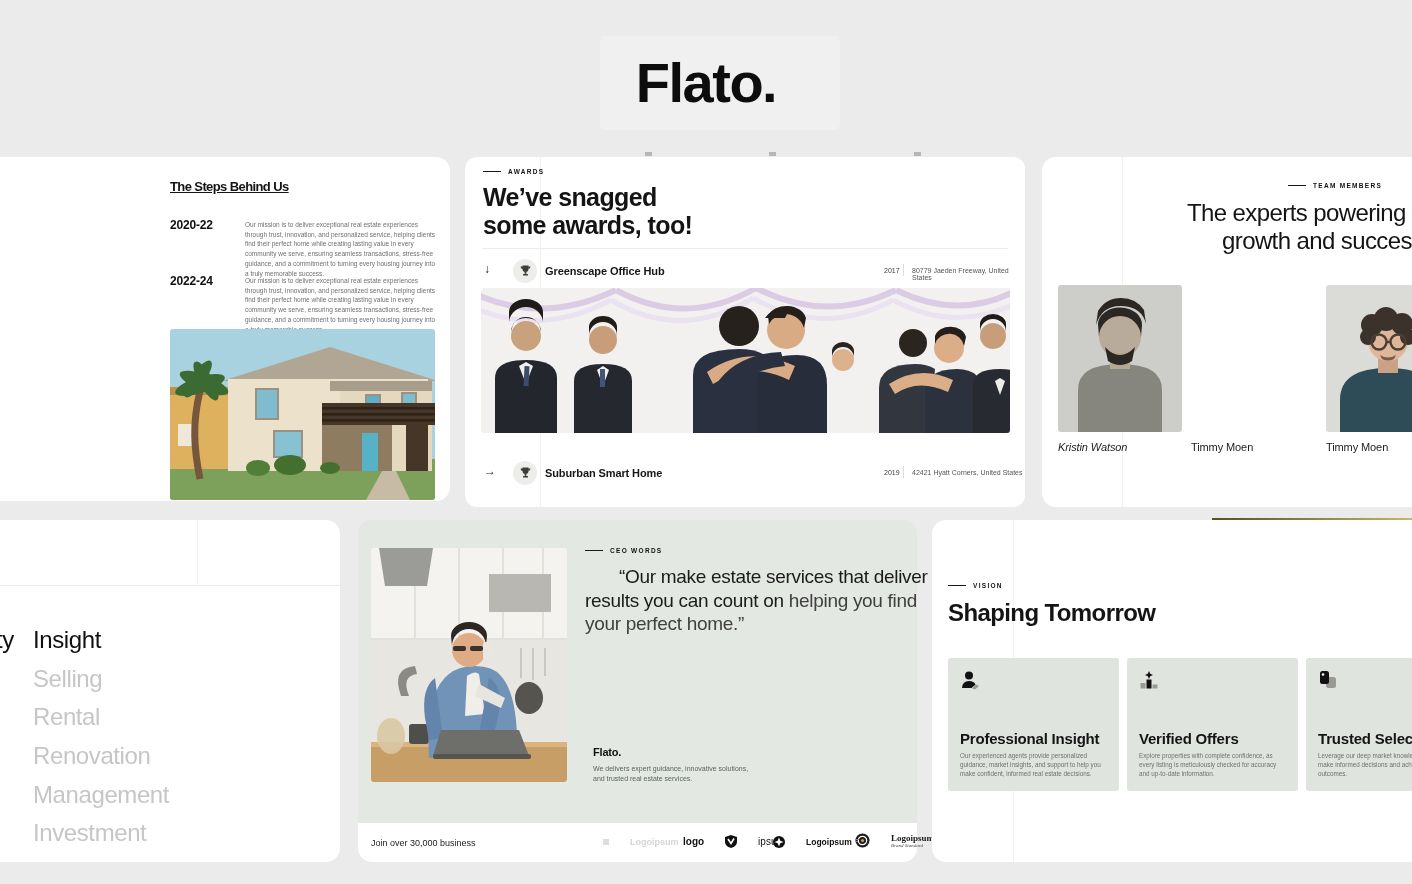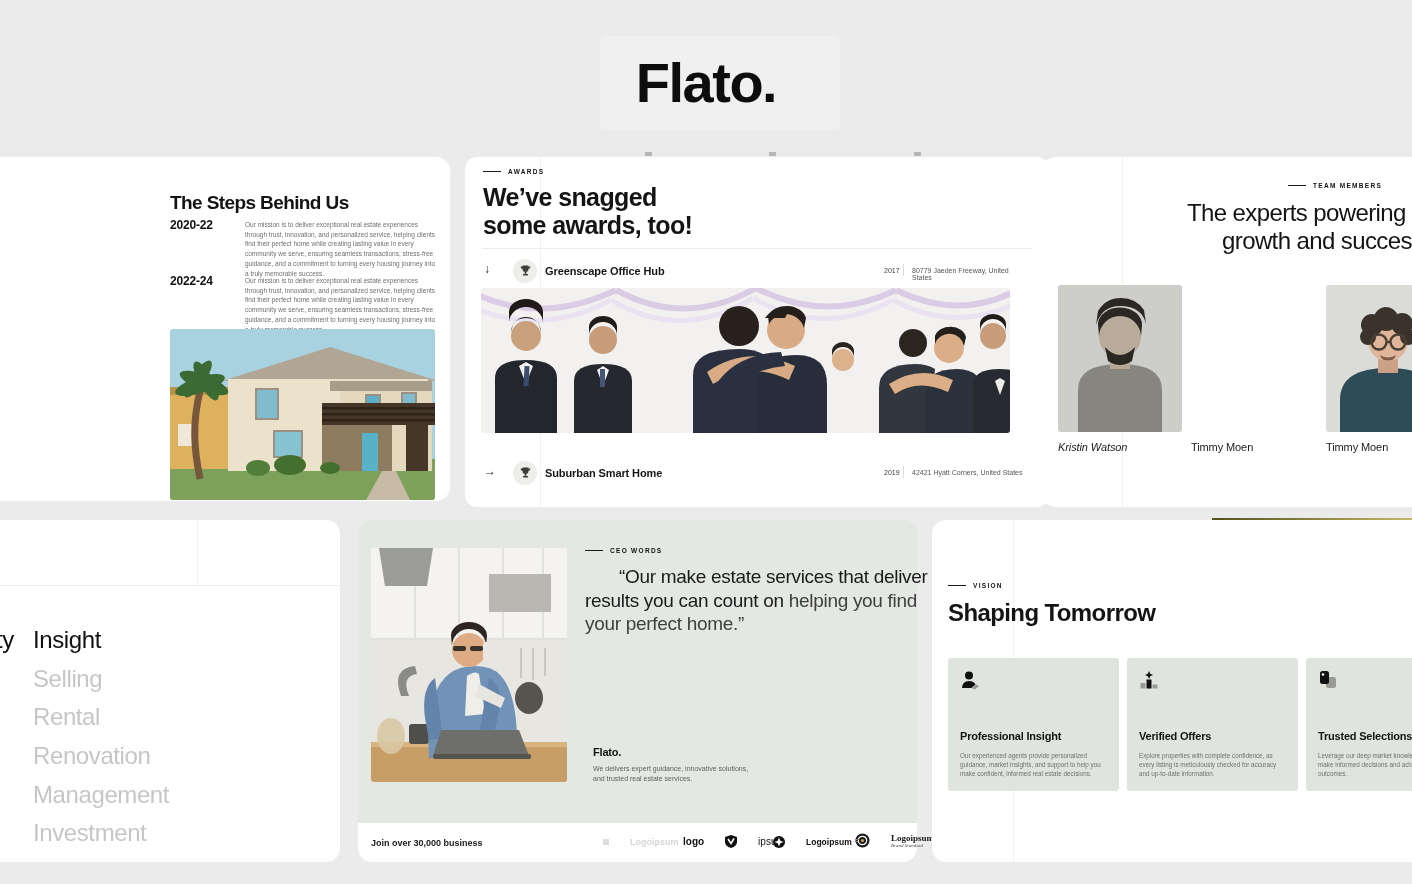--- a/index.html
+++ b/index.html
@@ -24,21 +24,21 @@
   .vsep{position:absolute;width:1px;height:12px;background:#dcdcda;}
   .photo{position:absolute;border-radius:3px;overflow:hidden;}
   .photo svg{display:block;}
   .member-name{font-size:11px;color:#1c1c1c;letter-spacing:-0.1px;}
   .menu-item{position:absolute;font-size:24px;letter-spacing:-0.4px;color:#c6c6c6;cursor:pointer;white-space:nowrap;}
   .menu-item.active{color:#101010;font-weight:500;}
   .quote-line{font-size:19px;line-height:23.5px;font-weight:500;letter-spacing:-0.3px;white-space:nowrap;}
   .q-black{color:#1b1b1b;}
   .q-gray{color:#404040;}
   .feature{position:absolute;background:#e0e4df;border-radius:3px;top:138px;height:133px;width:171px;}
-  .feature .f-title{position:absolute;left:12px;top:72px;font-size:11px;font-weight:600;letter-spacing:-0.2px;color:#141414;}
+  .feature .f-title{position:absolute;left:12px;top:72px;font-size:15px;font-weight:600;letter-spacing:-0.2px;color:#141414;}
   .feature .f-desc{position:absolute;left:12px;top:93px;width:146px;font-size:6.3px;line-height:9px;color:#6c726b;}
   .mark{position:absolute;width:7px;height:4px;background:#9a9a9a;opacity:.65;top:152px;}
   .in-badge{position:absolute;top:6px;right:6px;width:16px;height:16px;background:#fdfdfd;border-radius:3px;
             display:flex;align-items:center;justify-content:center;font-size:8px;font-weight:700;color:#8c8c8c;cursor:pointer;}
   .logo-item{position:absolute;display:flex;align-items:center;gap:21px;}
   .logo-txt-bold{font-size:10px;font-weight:800;color:#111;}
   .logo-txt{font-size:10px;color:#111;}
   .logo-faded{font-size:9px;font-weight:700;color:#d5d5d3;}
   .logo3-txt{font-size:8.5px;font-weight:700;color:#111;}
   .logo4-stack{display:flex;flex-direction:column;line-height:1;}
@@ -51,21 +51,21 @@
 <div class="page">
 
   <div class="abs" style="left:600px;top:36px;width:240px;height:94px;background:#f0f0f0;border-radius:6px;"></div>
   <div class="abs" style="left:0;top:50px;width:1412px;text-align:center;font-size:56px;font-weight:700;letter-spacing:-1.5px;color:#0d0d0d;">Flato.</div>
 
   <div class="mark" style="left:645px;"></div>
   <div class="mark" style="left:769px;"></div>
   <div class="mark" style="left:914px;"></div>
 
   <div class="card" style="left:-70px;top:157px;width:520px;height:344px;">
-    <div class="abs big-h" style="left:240px;top:35px;font-size:19px;">The Steps Behind Us</div>
+    <div class="abs big-h" style="left:240px;top:22px;font-size:13px;text-decoration:underline;">The Steps Behind Us</div>
 
     <div class="abs" style="left:240px;top:61px;font-size:12px;font-weight:700;letter-spacing:-0.2px;">2020-22</div>
     <div class="abs tiny" style="left:315px;top:63px;width:192px;">Our mission is to deliver exceptional real estate experiences through trust, innovation, and personalized service, helping clients find their perfect home while creating lasting value in every community we serve, ensuring seamless transactions, stress-free guidance, and a commitment to turning every housing journey into a truly memorable success.</div>
 
     <div class="abs" style="left:240px;top:117px;font-size:12px;font-weight:700;letter-spacing:-0.2px;">2022-24</div>
     <div class="abs tiny" style="left:315px;top:119px;width:192px;">Our mission is to deliver exceptional real estate experiences through trust, innovation, and personalized service, helping clients find their perfect home while creating lasting value in every community we serve, ensuring seamless transactions, stress-free guidance, and a commitment to turning every housing journey into a truly memorable success.</div>
 
     <div class="photo" style="left:240px;top:172px;width:265px;height:171px;">
       <svg width="265" height="171" viewBox="0 0 265 171" preserveAspectRatio="none">
         <rect width="265" height="171" fill="#a8d2e0"></rect>
@@ -96,21 +96,21 @@
         <g fill="#3c6a33">
           <ellipse cx="30" cy="56" rx="26" ry="8" transform="rotate(-18 30 56)"></ellipse>
           <ellipse cx="34" cy="54" rx="26" ry="8" transform="rotate(22 34 54)"></ellipse>
           <ellipse cx="28" cy="50" rx="22" ry="7" transform="rotate(-55 28 50)"></ellipse>
           <ellipse cx="36" cy="52" rx="22" ry="7" transform="rotate(60 36 52)"></ellipse>
         </g>
       </svg>
     </div>
   </div>
 
-  <div class="card" style="left:465px;top:157px;width:560px;height:350px;border-radius:12px;padding-left:24px;">
+  <div class="card" style="left:465px;top:157px;width:560px;height:350px;border-radius:12px;">
     <div class="vline" style="left:75px;"></div>
     <div class="eyebrow" style="left:18px;top:11px;">
       <span class="dash"></span>
       <span class="lbl">AWARDS</span>
     </div>
     <div class="abs big-h" style="left:18px;top:26px;font-size:25px;">We’ve snagged</div>
     <div class="abs big-h" style="left:18px;top:54px;font-size:25px;">some awards, too!</div>
     <div class="hline" style="left:17px;right:17px;top:91px;"></div>
 
     <div class="award-row" style="top:93px;">
@@ -307,21 +307,21 @@
     <div class="abs" style="left:227px;top:45px;">
       <div class="quote-line" style="padding-left:34px;"><span class="q-black">“Our make estate services that deliver</span><span class="q-gray"></span></div>
       <div class="quote-line"><span class="q-black">results you can count on</span><span class="q-gray"> helping you find</span></div>
       <div class="quote-line"><span class="q-black"></span><span class="q-gray">your perfect home.”</span></div>
     </div>
 
     <div class="abs" style="left:235px;top:226px;font-size:11px;font-weight:700;letter-spacing:-0.2px;">Flato.</div>
     <div class="abs" style="left:235px;top:244px;width:158px;font-size:7px;line-height:10px;color:#5b655c;">We delivers expert guidance, innovative solutions, and trusted real estate services.</div>
 
     <div class="abs" style="left:0;top:303px;width:559px;height:39px;background:#fff;border-radius:0 0 14px 14px;">
-      <div class="abs" style="left:13px;top:15px;font-size:9px;font-weight:700;color:#1b1b1b;">Join over 30,000 business</div>
+      <div class="abs" style="left:13px;top:15px;font-size:9px;font-weight:400;color:#1b1b1b;">Join over 30,000 business</div>
 
       <div class="logo-item" style="left:245px;top:14px;">
         <span style="width:6px;height:6px;background:#dddddb;display:inline-block;"></span>
         <span class="logo-faded">Logoipsum</span>
       </div>
 
       <div class="logo-item" style="left:325px;top:12px;">
         <span class="logo-txt-bold">logo</span>
         <svg width="12" height="13" viewBox="0 0 12 13">
             <path d="M6,0 L12,2 V6.5 C12,10.5 9,12 6,13 C3,12 0,10.5 0,6.5 V2 Z" fill="#111"></path>

